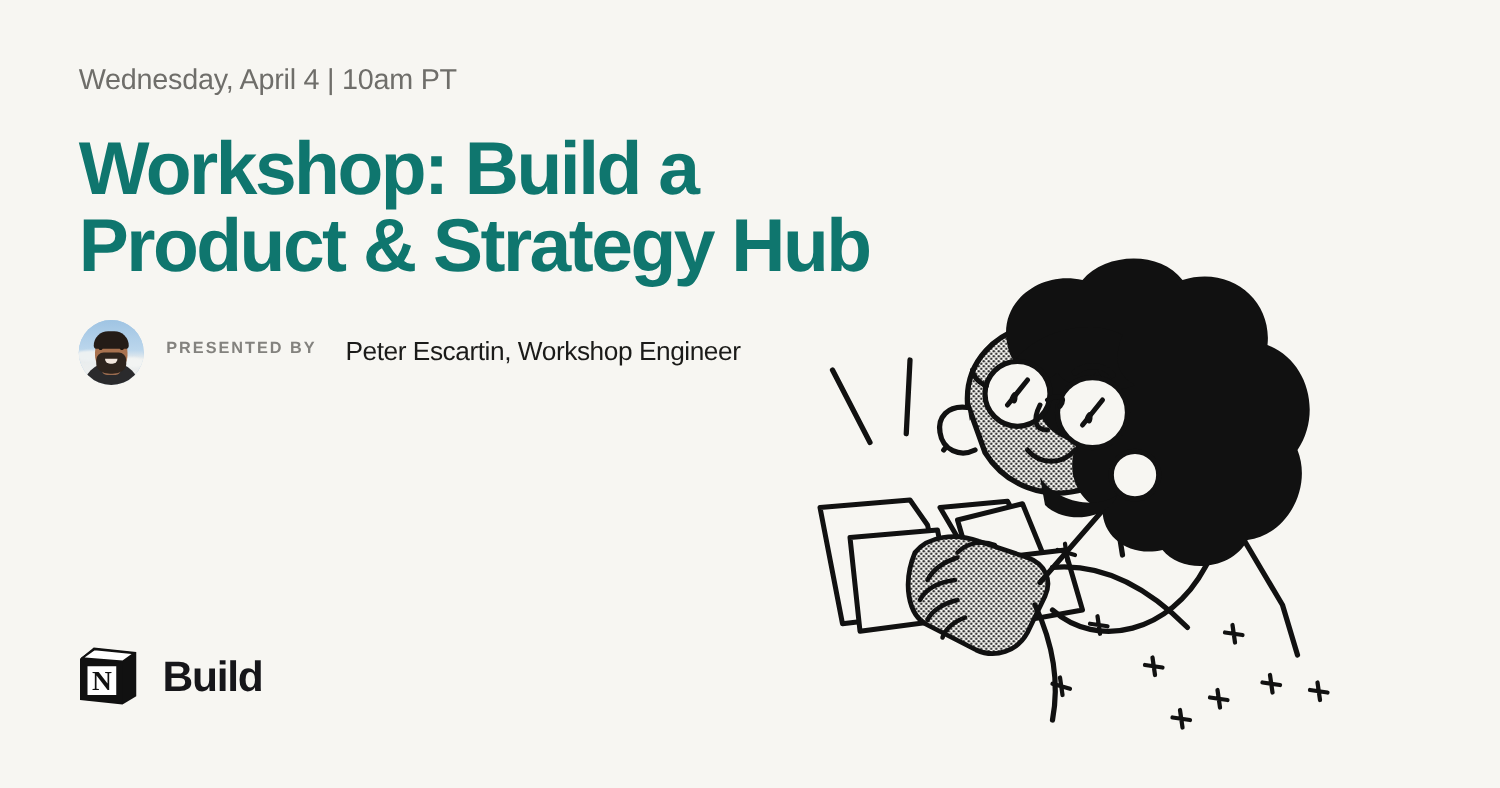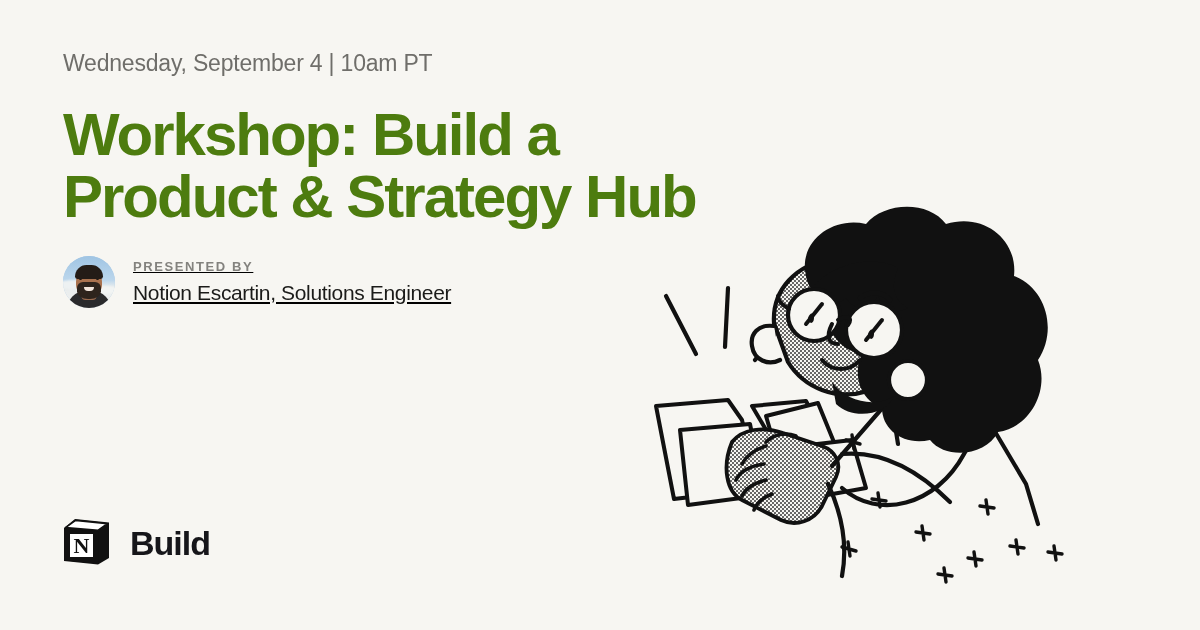--- a/index.html
+++ b/index.html
@@ -31,21 +31,21 @@
     color:#6F6E6A;
     letter-spacing:-0.2px;
     line-height:1.2;
     white-space:nowrap;
   }
 
   .headline {
     margin-top:26px;
     font-size:60px;
     font-weight:800;
-    color:#4d7c0f;
+    color:#0f766e;
     line-height:1.04;
     letter-spacing:-2.0px;
     max-width:800px;
   }
 
   
   .presenter {
     position:absolute;
     left:63px;
     top:256px;
@@ -106,21 +106,21 @@
     position:absolute; left:50%; top:31px; transform:translateX(-50%);
     width:10px; height:4px; background:#F2E6DD; border-radius:0 0 8px 8px;
   }
   .av-eyeL, .av-eyeR {
     position:absolute; top:21px; width:3px; height:3px;
     background:#1A1410; border-radius:50%;
   }
   .av-eyeL { left:16px; }
   .av-eyeR { right:16px; }
 
-  .presenter-text { display:flex; flex-direction:column; gap:7px;text-decoration:underline; }
+  .presenter-text { display:flex; flex-direction:row; gap:23px; }
   .pres-label {
     font-size:13px;
     font-weight:700;
     color:#83827E;
     letter-spacing:1.6px;
     text-transform:uppercase;
   }
   .pres-name {
     font-size:21px;
     font-weight:400;
@@ -154,41 +154,41 @@
     height:450px;
     pointer-events:none;
   }
 </style>
 </head>
 <body>
 
 <div id="card">
 
   <div class="left-col">
-    <div class="eyebrow">Wednesday, September 4 | 10am PT</div>
+    <div class="eyebrow">Wednesday, April 4 | 10am PT</div>
     <h1 class="headline">Workshop: Build a Product &amp; Strategy Hub</h1>
   </div>
 
   <div class="presenter">
     <div class="avatar">
       <div class="av-sky"></div>
       <div class="av-cloud1"></div>
       <div class="av-cloud2"></div>
       <div class="av-body"></div>
       <div class="av-neck"></div>
       <div class="av-head"></div>
       <div class="av-beard"></div>
       <div class="av-smile"></div>
       <div class="av-eyeL"></div>
       <div class="av-eyeR"></div>
       <div class="av-hair"></div>
     </div>
     <div class="presenter-text">
       <div class="pres-label">PRESENTED BY</div>
-      <div class="pres-name">Notion Escartin, Solutions Engineer</div>
+      <div class="pres-name">Peter Escartin, Workshop Engineer</div>
     </div>
   </div>
 
   <div class="brand">
     <span>
       <svg width="54" height="54" viewBox="0 0 54 54" aria-hidden="true">
 
         <path d="M4 14 L15 5 L49 8.5 L49 44 L38 50.5 L4 47 Z" fill="#111111"></path>
 
         <path d="M5.5 13.6 L15.6 6.4 L47.4 9.7 L38.2 16.2 Z" fill="#FFFFFF" stroke="#111111" stroke-width="1.6" stroke-linejoin="round"></path>

